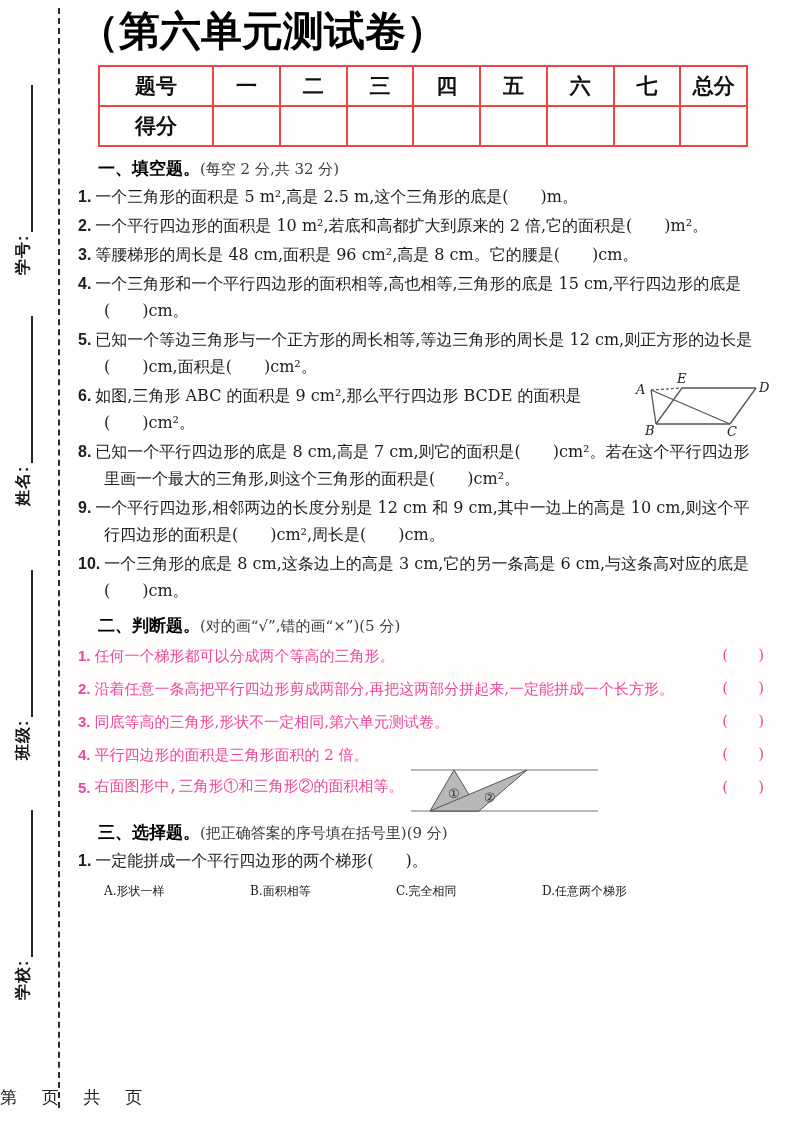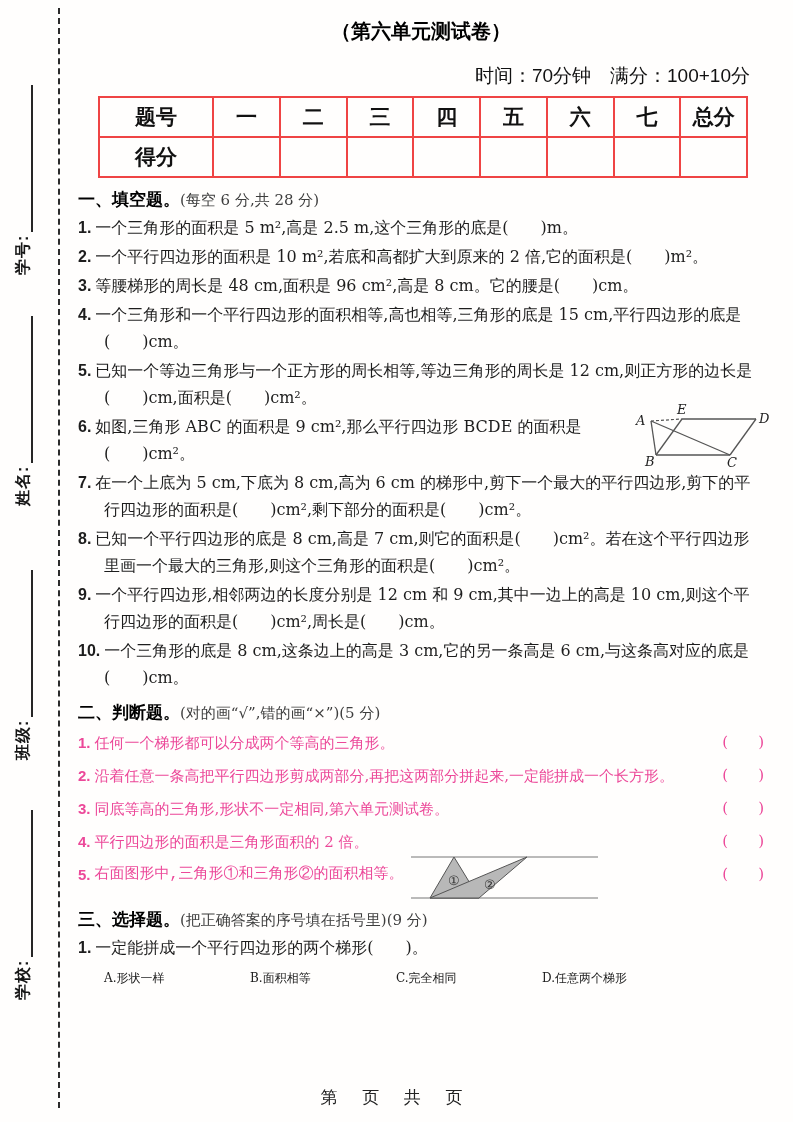--- a/index.html
+++ b/index.html
@@ -15,52 +15,52 @@
   .side-field .fill-line{flex:1;height:62%;border-bottom:2px solid #262626;margin-left:3px;}
   .sf-xuehao{left:-72px;top:165px;}
   .sf-xingming{left:-72px;top:396px;}
   .sf-banji{left:-72px;top:650px;}
   .sf-xuexiao{left:-72px;top:890px;}
 
   
   .main{position:absolute;left:78px;top:0;width:686px;}
   .title{margin:24px 0 0;text-align:center;font-family:"Liberation Sans",sans-serif;
          font-weight:bold;font-size:43px;line-height:50px;color:#000;letter-spacing:1px;}
-  .subtitle{margin:13px 0 16px;text-align:center;font-family:"Liberation Sans",sans-serif;
-            font-weight:bold;font-size:20px;line-height:36px;color:#000;}
+  .subtitle{margin:13px 0 16px;text-align:left;font-family:"Liberation Sans",sans-serif;
+            font-weight:bold;font-size:41px;line-height:36px;color:#000;}
   .meta{margin-top:15px;text-align:right;font-family:"Liberation Sans",sans-serif;
         font-size:19px;line-height:22px;color:#111;padding-right:14px;}
 
   table.score{border-collapse:collapse;table-layout:fixed;width:650px;margin:9px 0 0 20px;}
   table.score td{border:2px solid #ef4444;height:38px;text-align:center;vertical-align:middle;
                  font-size:21px;font-weight:bold;color:#111;padding:0;}
 
   .sec-head{margin-top:9px;font-size:17px;line-height:24px;}
-  .sec-title{font-weight:bold;font-family:"Liberation Sans",sans-serif;color:#000;}
+  .sec-title{font-weight:bold;font-family:"Liberation Sans",sans-serif;color:#000;margin-left:20px;}
   .sec-note{color:#3d3d3d;font-size:15px;}
 
   .q{font-size:16px;line-height:27px;padding-left:26px;text-indent:-26px;margin-top:2px;color:#1d1d1d;}
   .q .num{font-weight:bold;font-family:"Liberation Sans",sans-serif;margin-right:4px;}
   .q-rel{position:relative;}
   .q-fig-pad{padding-right:142px;}
   .fig6{position:absolute;right:-6px;top:-10px;}
 
   .judge{position:relative;font-size:15px;line-height:29px;padding-left:24px;text-indent:-24px;
          padding-right:58px;margin-top:3px;color:#ec4899;}
   .judge .num{font-weight:bold;font-family:"Liberation Sans",sans-serif;margin-right:4px;}
   .jbracket{position:absolute;right:0;top:0;text-indent:0;}
   .judge5-row{display:flex;align-items:flex-start;}
   .judge5-row .jtext{white-space:nowrap;font-family:Liberation Mono, monospace;}
   .fig-judge{margin:-12px 0 -8px 6px;flex:0 0 auto;}
 
   .opts{display:flex;margin:4px 0 0 26px;font-size:12px;line-height:26px;color:#1d1d1d;}
   .opt{width:146px;white-space:nowrap;}
   .opt:last-child{width:auto;}
 
-  .footer{position:absolute;left:0;width:793px;bottom:13px;text-align:center;
+  .footer{position:absolute;left:0;width:793px;bottom:13px;
           font-family:"Liberation Sans",sans-serif;font-size:17px;color:#222;letter-spacing:10px;}
 
   svg text{font-family:"DejaVu Serif","Liberation Serif",serif;}
   .figlabel{font-style:italic;font-size:13px;fill:#222;}
   .fignum{font-size:13px;fill:#333;}
 </style>
 </head>
 <body>
 
 <div class="page">
@@ -80,21 +80,20 @@
     <span class="fill-line"></span>
   </div>
   <div class="side-field sf-xuexiao">
     <span class="lbl">学校:</span>
     <span class="fill-line"></span>
   </div>
 
   <div class="main">
 
     <div class="subtitle">（第六单元测试卷）</div>
-    <div class="meta">时间：70分钟　满分：100+10分</div>
 
     <table class="score">
       <colgroup>
         <col style="width:114px;">
         <col>
           <col>
           <col>
           <col>
           <col>
           <col>
@@ -121,21 +120,21 @@
         <td></td>
         <td></td>
         <td></td>
         <td></td>
         <td></td>
       </tr>
     </tbody>
       </table>
 
     <div class="sec-head">
-      <span class="sec-title">一、填空题。</span><span class="sec-note">(每空 6 分,共 28 分)</span>
+      <span class="sec-title">一、填空题。</span><span class="sec-note">(每空 2 分,共 32 分)</span>
     </div>
 
     <div class="q"><span class="num">1.</span><span>一个三角形的面积是 5 m²,高是 2.5 m,这个三角形的底是(　　)m。</span></div>
     <div class="q"><span class="num">2.</span><span>一个平行四边形的面积是 10 m²,若底和高都扩大到原来的 2 倍,它的面积是(　　)m²。</span></div>
     <div class="q"><span class="num">3.</span><span>等腰梯形的周长是 48 cm,面积是 96 cm²,高是 8 cm。它的腰是(　　)cm。</span></div>
     <div class="q"><span class="num">4.</span><span>一个三角形和一个平行四边形的面积相等,高也相等,三角形的底是 15 cm,平行四边形的底是(　　)cm。</span></div>
     <div class="q"><span class="num">5.</span><span>已知一个等边三角形与一个正方形的周长相等,等边三角形的周长是 12 cm,则正方形的边长是(　　)cm,面积是(　　)cm²。</span></div>
 
     <div class="q q-rel q-fig-pad">
       <span class="num">6.</span><span>如图,三角形 ABC 的面积是 9 cm²,那么平行四边形 BCDE 的面积是(　　)cm²。</span>
@@ -148,21 +147,20 @@
         <line x1="50" y1="16" x2="24" y2="52" stroke="#555" stroke-width="1.3"></line>
         <line x1="19" y1="18" x2="50" y2="16" stroke="#555" stroke-width="1.2" stroke-dasharray="3,2"></line>
         <text class="figlabel" x="4" y="22">A</text>
         <text class="figlabel" x="45" y="11">E</text>
         <text class="figlabel" x="127" y="20">D</text>
         <text class="figlabel" x="13" y="63">B</text>
         <text class="figlabel" x="95" y="64">C</text>
       </svg>
     </div>
 
-    <div class="q"><span class="num">7.</span><span>在一个上底为 5 cm,下底为 8 cm,高为 6 cm 的梯形中,剪下一个最大的平行四边形,剪下的平行四边形的面积是(　　)cm²,剩下部分的面积是(　　)cm²。</span></div>
     <div class="q"><span class="num">8.</span><span>已知一个平行四边形的底是 8 cm,高是 7 cm,则它的面积是(　　)cm²。若在这个平行四边形里画一个最大的三角形,则这个三角形的面积是(　　)cm²。</span></div>
     <div class="q"><span class="num">9.</span><span>一个平行四边形,相邻两边的长度分别是 12 cm 和 9 cm,其中一边上的高是 10 cm,则这个平行四边形的面积是(　　)cm²,周长是(　　)cm。</span></div>
     <div class="q"><span class="num">10.</span><span>一个三角形的底是 8 cm,这条边上的高是 3 cm,它的另一条高是 6 cm,与这条高对应的底是(　　)cm。</span></div>
 
     <div class="sec-head">
       <span class="sec-title">二、判断题。</span><span class="sec-note">(对的画“√”,错的画“×”)(5 分)</span>
     </div>
 
     <div class="judge">
       <span class="num">1.</span><span>任何一个梯形都可以分成两个等高的三角形。</span>

